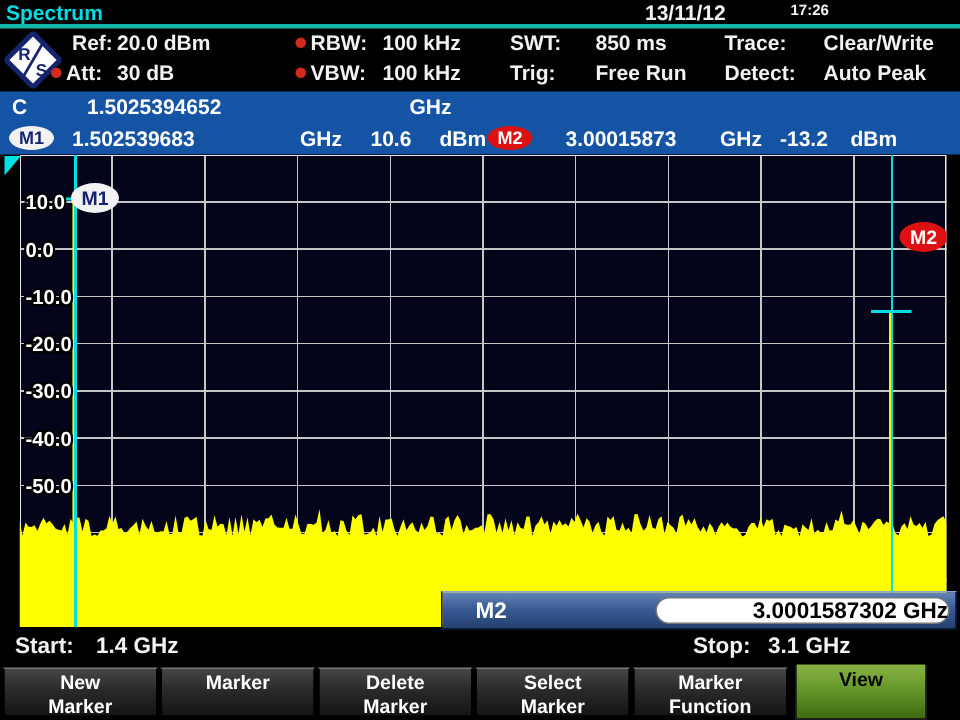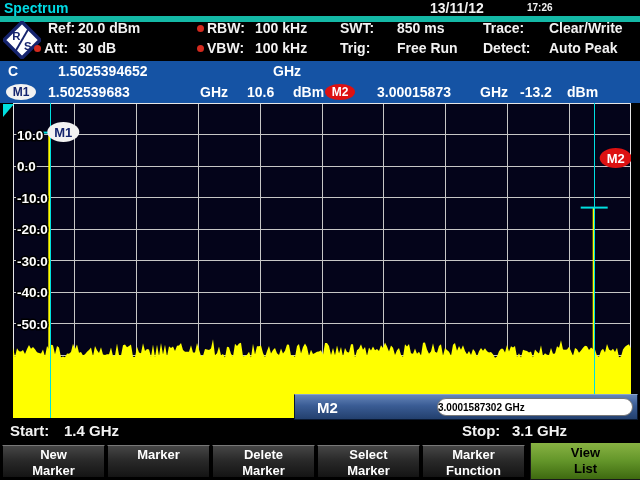--- a/index.html
+++ b/index.html
@@ -1,21 +1,21 @@
 <!DOCTYPE html>
 <html><head>
 <meta charset="utf-8">
 <style>
   html,body{margin:0;padding:0;background:#000;}
   .screen{position:relative;width:640px;height:480px;background:#000;overflow:hidden;
           font-family:"Liberation Sans",sans-serif;font-weight:bold;-webkit-font-smoothing:antialiased;}
   span{white-space:nowrap;}
 
   
-  .titlebar{position:absolute;left:0;top:0;width:640px;height:16px;background:#000;border-bottom:6px solid #14b8a6;}
+  .titlebar{position:absolute;left:0;top:0;width:640px;height:16px;background:#000;border-bottom:3px solid #14b8a6;}
   .title{position:absolute;left:4px;top:0;color:#00dbe5;font-size:14px;line-height:16px;}
   .tb-date{position:absolute;left:430px;top:0;color:#f2f2f2;font-size:14px;line-height:16px;}
   .tb-time{position:absolute;left:527px;top:0;color:#f2f2f2;font-size:10px;line-height:16px;}
 
   
   .setrow{position:absolute;left:0;width:534px;height:18px;color:#f2f2f2;font-size:14px;line-height:18px;}
   .slabel,.sval{position:absolute;top:0;}
   .dot{position:absolute;top:6px;width:7px;height:7px;border-radius:50%;background:#d42a1e;}
   .logo{position:absolute;left:3px;top:21px;width:38px;height:38px;}
 
@@ -30,33 +30,33 @@
   .plot{position:absolute;left:13px;top:103px;width:618px;height:315px;background:#04041a;}
   .corner-triangle{position:absolute;left:3px;top:104px;width:0;height:0;
                    border-top:13px solid #00e0e0;border-right:11px solid transparent;}
 
   
   .entrybox{position:absolute;left:294px;top:394px;width:344px;height:26px;z-index:5;box-sizing:border-box;
             background:linear-gradient(180deg,#6484b8 0%,#3a5c94 45%,#23406e 100%);
             border:1px solid #0a1830;border-top:1px solid #8aa6cc;}
   .entry-label{position:absolute;left:22px;top:3px;color:#fff;font-size:15px;line-height:19px;}
   .entry-pill{position:absolute;right:4px;top:3px;width:196px;height:18px;background:#fff;border:1px solid #777;
-              border-radius:10px;color:#000;font-size:10px;line-height:18px;text-align:left;box-sizing:border-box;}
+              border-radius:10px;color:#000;font-size:15px;line-height:18px;text-align:right;box-sizing:border-box;}
 
   
   .axisrow{position:absolute;left:0;top:419px;width:640px;height:24px;background:#000;color:#f2f2f2;font-size:15px;z-index:4;}
   .axisrow span{position:absolute;top:3px;line-height:18px;}
 
   
   .softkeys{position:absolute;left:0;top:443px;width:640px;height:37px;background:#000;}
   .softkey{position:absolute;top:2px;width:103px;height:33px;box-sizing:border-box;text-align:center;
            color:#fff;font-size:13px;line-height:16px;padding-top:1px;
            background:linear-gradient(180deg,#464646 0%,#2a2a2a 45%,#141414 100%);
            border:1px solid #000;border-top:1px solid #787878;}
-  .softkey.active{top:-2px;height:39px;width:111px;color:#000;padding-top:3px;
+  .softkey.active{top:-2px;height:39px;width:88px;color:#000;padding-top:3px;
            background:linear-gradient(180deg,#8ab444 0%,#64962a 50%,#3e6a10 100%);
            border:1px solid #1a1a1a;border-top:1px solid #b9d57e;}
 </style>
 </head>
 <body>
 
 <div class="screen">
 
   <div class="titlebar">
     <span class="title">Spectrum</span>
@@ -187,17 +187,16 @@
     <div class="softkey" style="left:317px">
       <div>Select</div>
         <div>Marker</div>
     </div>
     <div class="softkey" style="left:422px">
       <div>Marker</div>
         <div>Function</div>
     </div>
     <div class="softkey active" style="left:530px">
       <div>View</div>
-        <div>List</div>
     </div>
   </div>
 
 </div>
 
 </body></html>

